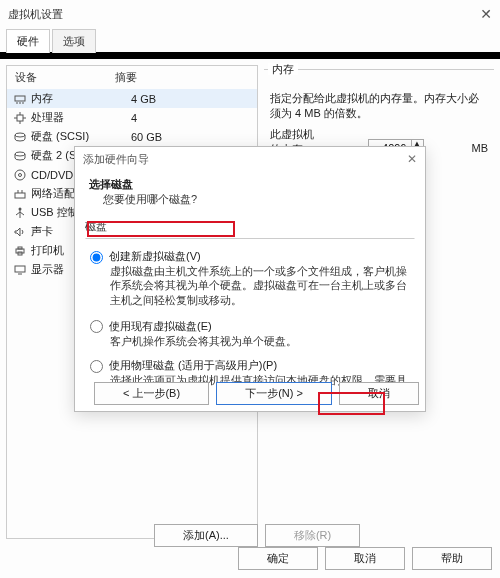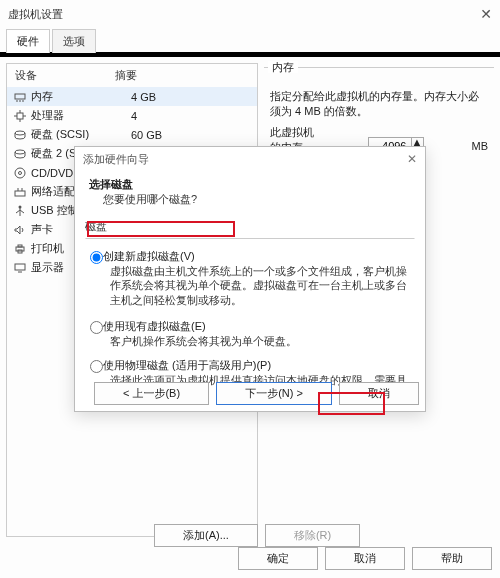--- a/index.html
+++ b/index.html
@@ -1,20 +1,20 @@
 <!DOCTYPE html>
 <html><head>
 <meta charset="utf-8">
 <style>
   * { box-sizing: border-box; margin: 0; padding: 0; font-family: "Segoe UI","Microsoft YaHei",sans-serif; font-size: 11px; }
   body { background: #fdfdfd; width: 500px; height: 578px; overflow: hidden; color: #222; }
   .titlebar { height: 28px; display: flex; align-items: center; padding: 0 8px; position: relative; text-align: right; }
   .titlebar .title { color: #333; }
   .titlebar .x { position: absolute; right: 8px; font-size: 14px; color: #555; }
-  .tabs { display: flex; padding-left: 6px; border-bottom: 5px solid #000000; }
+  .tabs { display: flex; padding-left: 6px; border-bottom: 7px solid #000000; }
   .tab { padding: 4px 10px; border: 1px solid #ccc; border-bottom: none; margin-right: 2px; background: #fff; position: relative; top: 1px; }
   .tab.inactive { background: #f3f3f3; color: #333; }
   .main { display: flex; height: 480px; }
   .leftpane { width: 252px; border: 1px solid #ccc; margin: 6px 4px 0 6px; }
   .hwlist-head { display: flex; padding: 4px 8px; color: #333; }
   .hwlist-head .c1 { width: 100px; }
   .hwlist { }
   .hwrow { display: flex; align-items: center; padding: 2px 6px; }
   .hwrow.sel { background: #e6f0fb; }
   .hwrow .ic { width: 14px; height: 12px; margin-right: 4px; display: inline-flex; align-items: center; justify-content: center; }
@@ -36,21 +36,21 @@
   .modal-shadow { position: absolute; left: 74px; top: 146px; width: 352px; height: 266px; background: #fff; border: 1px solid #bbb; box-shadow: 0 4px 16px rgba(0,0,0,.15); }
   .modal-title { display: flex; align-items: center; height: 24px; padding: 0 8px; color: #555; }
   .modal-title .x { margin-left: auto; font-size: 12px; color: #777; }
   .modal-head { padding: 6px 14px 10px; }
   .modal-head .h1 { font-weight: 600; }
   .modal-head .h2 { padding-left: 14px; color: #333; }
   .modal-body { padding: 2px 10px 8px; }
   .grp-label { color: #333; }
   .grp-box { border: 1px solid transparent; border-top: 1px solid #ccc; margin-top: 4px; padding: 8px 4px 4px; }
   .opt { padding: 2px 0; }
-  .opt label { display: flex; align-items: flex-end; gap: 0; }
+  .opt label { display: flex; align-items: center; gap: 6px; }
   .opt input { margin-top: 1px; }
   .opt .desc { padding-left: 20px; color: #333; line-height: 1.3; }
   .hl-red { position: absolute; border: 2px solid #d81324; pointer-events: none; }
   .modal-btns { position: absolute; right: 6px; bottom: 6px; }
   .footer-btns { position: absolute; right: 8px; bottom: 8px; }
   svg { display: block; }
 </style>
 </head>
 <body>
 

